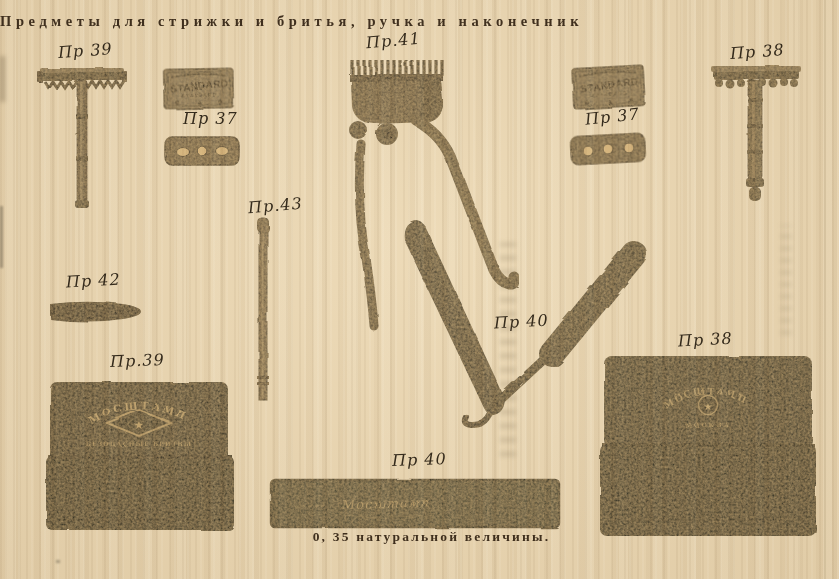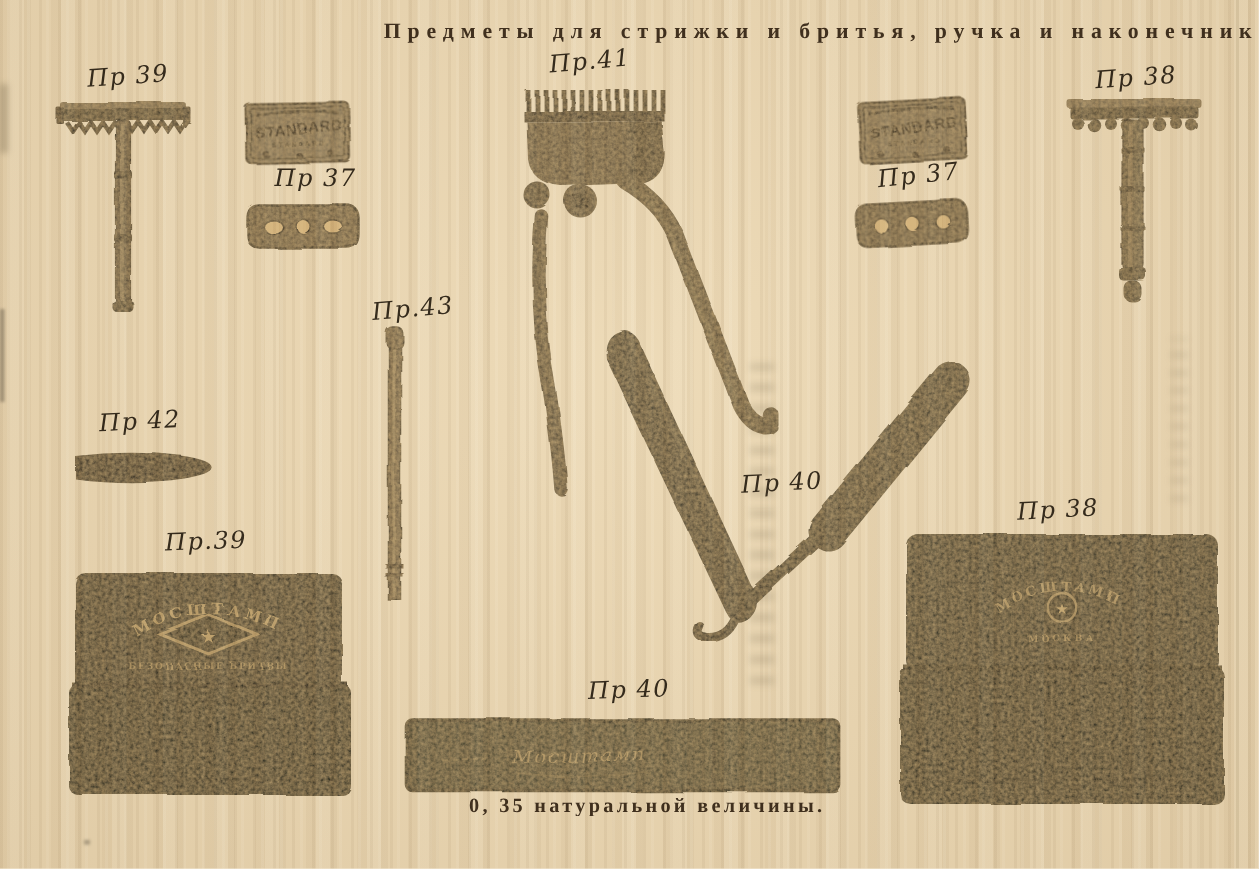--- a/index.html
+++ b/index.html
@@ -11,21 +11,21 @@
       repeating-linear-gradient(90deg,
         rgba(120,90,50,0.07) 0 2px, rgba(255,255,255,0) 2px 5px,
         rgba(255,245,225,0.13) 5px 7px, rgba(255,255,255,0) 7px 13px),
       repeating-linear-gradient(90deg,
         rgba(140,105,60,0.055) 0 7px, rgba(255,250,235,0.09) 7px 16px,
         rgba(120,90,50,0.06) 16px 21px, rgba(255,255,255,0) 21px 34px),
       var(--paper,#ebd7b2);
   }
   .page{position:relative;width:839px;height:579px;}
   .title{
-    position:absolute;top:13px;left:0;width:100%;text-align:right;
+    position:absolute;top:13px;left:0;width:100%;text-align:left;
     font-weight:bold;font-size:14.5px;letter-spacing:4.6px;
     color:var(--ink,#473a2c);mix-blend-mode:multiply;white-space:nowrap;
   }
   .caption{
     position:absolute;top:529px;left:0;width:100%;text-align:center;
     font-weight:bold;font-size:13.5px;letter-spacing:2.2px;
     color:var(--ink,#473a2c);mix-blend-mode:multiply;padding-left:12px;
   }
   .label{
     position:absolute;font:italic 16px "DejaVu Serif", serif;

